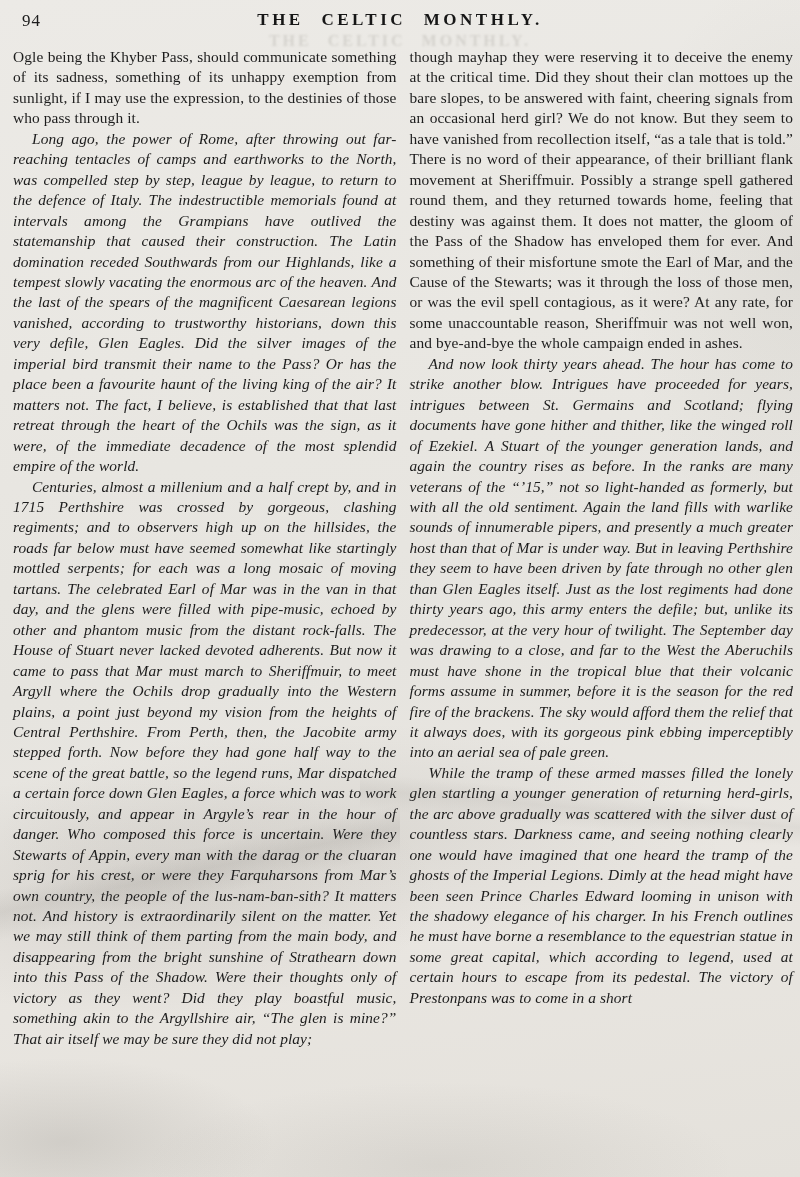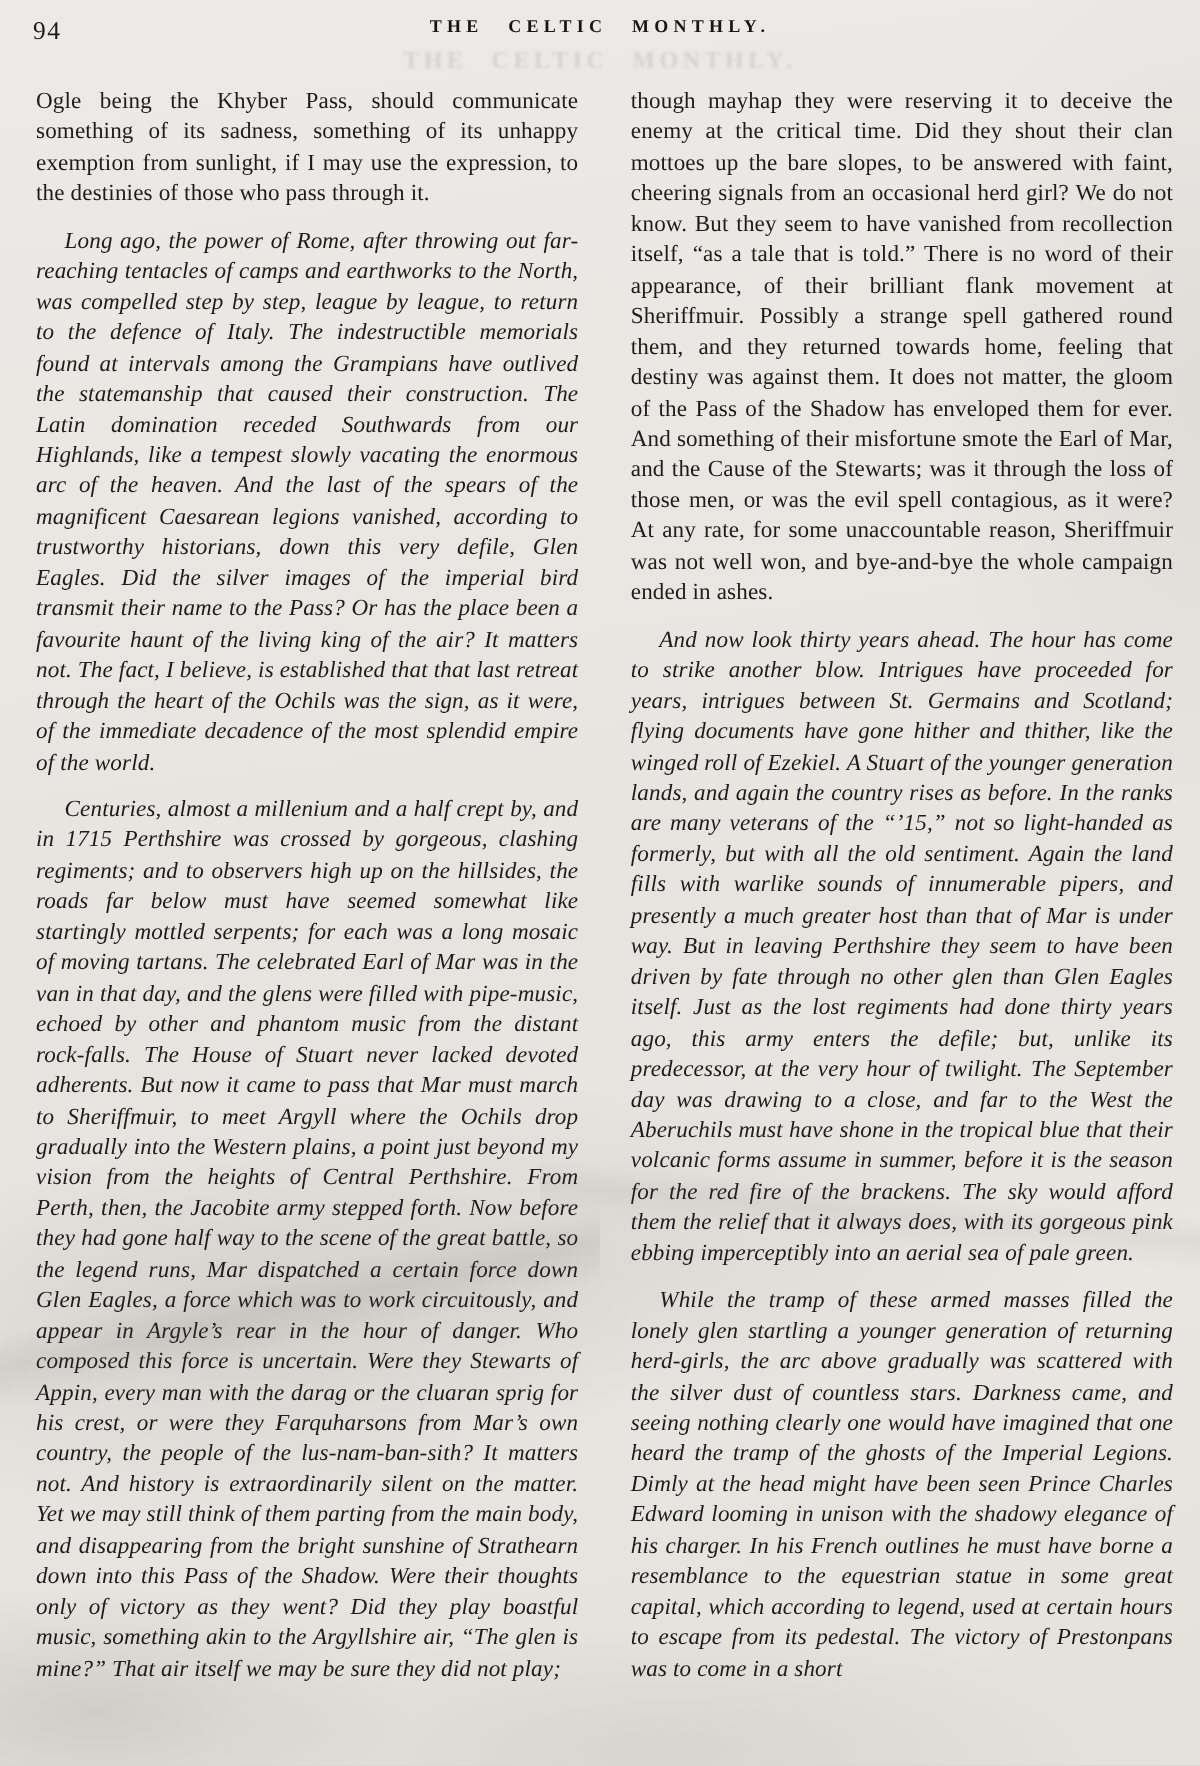--- a/index.html
+++ b/index.html
@@ -36,21 +36,21 @@
     top: 3px;
     font-size: 17px;
     letter-spacing: 1px;
   }
   .journal-title {
     position: absolute;
     left: 0;
     width: 100%;
     text-align: center;
     top: 2px;
-    font-size: 12px;
+    font-size: 17px;
     font-weight: bold;
     letter-spacing: 3.5px;
     word-spacing: 10px;
     color: #161616;
   }
   .title-ghost {
     position: absolute;
     left: 0;
     width: 100%;
     text-align: center;
@@ -72,21 +72,21 @@
     gap: 13px;
   }
   .col {
     flex: 1 1 0;
     text-align: justify;
     font-size: 15.4px;
     line-height: 20.45px;
     letter-spacing: 0.1px;
   }
   .col p {
-    margin: 11px;
+    margin: 0;
     text-rendering: optimizeLegibility;
   }
   .col p.indent {
     text-indent: 19px;
     font-style: italic;
   }
   
   .crease-a, .crease-b {
     position: absolute;
     pointer-events: none;

